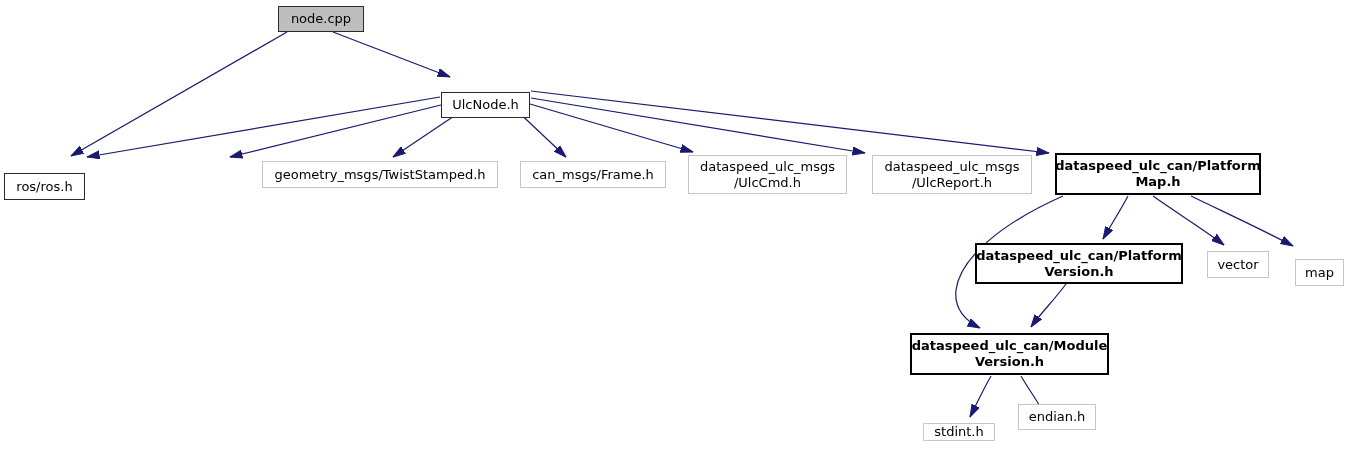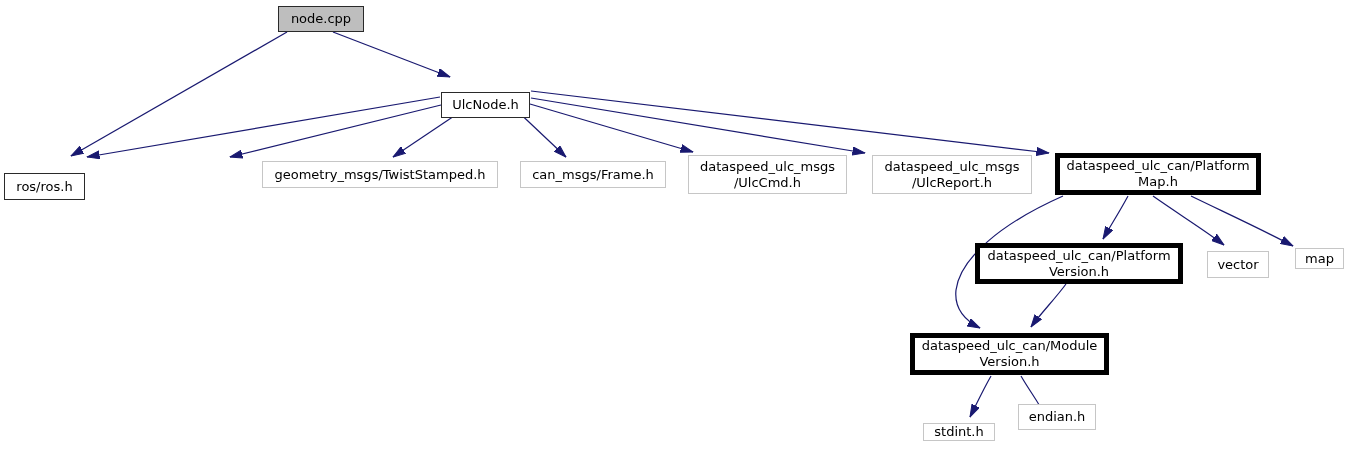--- a/index.html
+++ b/index.html
@@ -19,21 +19,21 @@
     text-align:center;
     background:#ffffff;
     color:#000000;
     font-size:13px;
     line-height:16px;
     white-space:pre-line;
     z-index:2;
   }
   .node.ext  { border:1px solid #c6c6c6; }
   .node.lnk  { border:1.5px solid #2a2a2a;margin-top:12px; }
-  .node.lnk2 { border:5px solid #000000; }
+  .node.lnk2 { border:2px solid #000000;font-weight:bold; }
   .node.root { background:#bebebe; border:1.5px solid #2a2a2a; }
   .edge { stroke:#191970; stroke-width:1.2; fill:none; }
 </style>
 </head>
 <body>
 
 <div id="canvas">
 
   <svg id="edges" width="1350" height="455" viewBox="0 0 1350 455" xmlns="http://www.w3.org/2000/svg">
     <defs>
@@ -77,21 +77,21 @@
 /UlcReport.h</div>
 
   <div class="node lnk2" style="left:1055px;top:153px;width:206px;height:42px">dataspeed_ulc_can/Platform
 Map.h</div>
 
   <div class="node lnk2" style="left:975px;top:243px;width:208px;height:41px">dataspeed_ulc_can/Platform
 Version.h</div>
 
   <div class="node ext" style="left:1207px;top:251px;width:62px;height:27px">vector</div>
 
-  <div class="node ext" style="left:1295px;top:248px;width:49px;height:21px">map</div>
+  <div class="node ext" style="left:1295px;top:259px;width:49px;height:27px">map</div>
 
   <div class="node lnk2" style="left:910px;top:333px;width:199px;height:42px">dataspeed_ulc_can/Module
 Version.h</div>
 
   <div class="node ext" style="left:923px;top:423px;width:72px;height:18px">stdint.h</div>
 
   <div class="node ext" style="left:1018px;top:404px;width:78px;height:26px">endian.h</div>
 
 </div>
 

